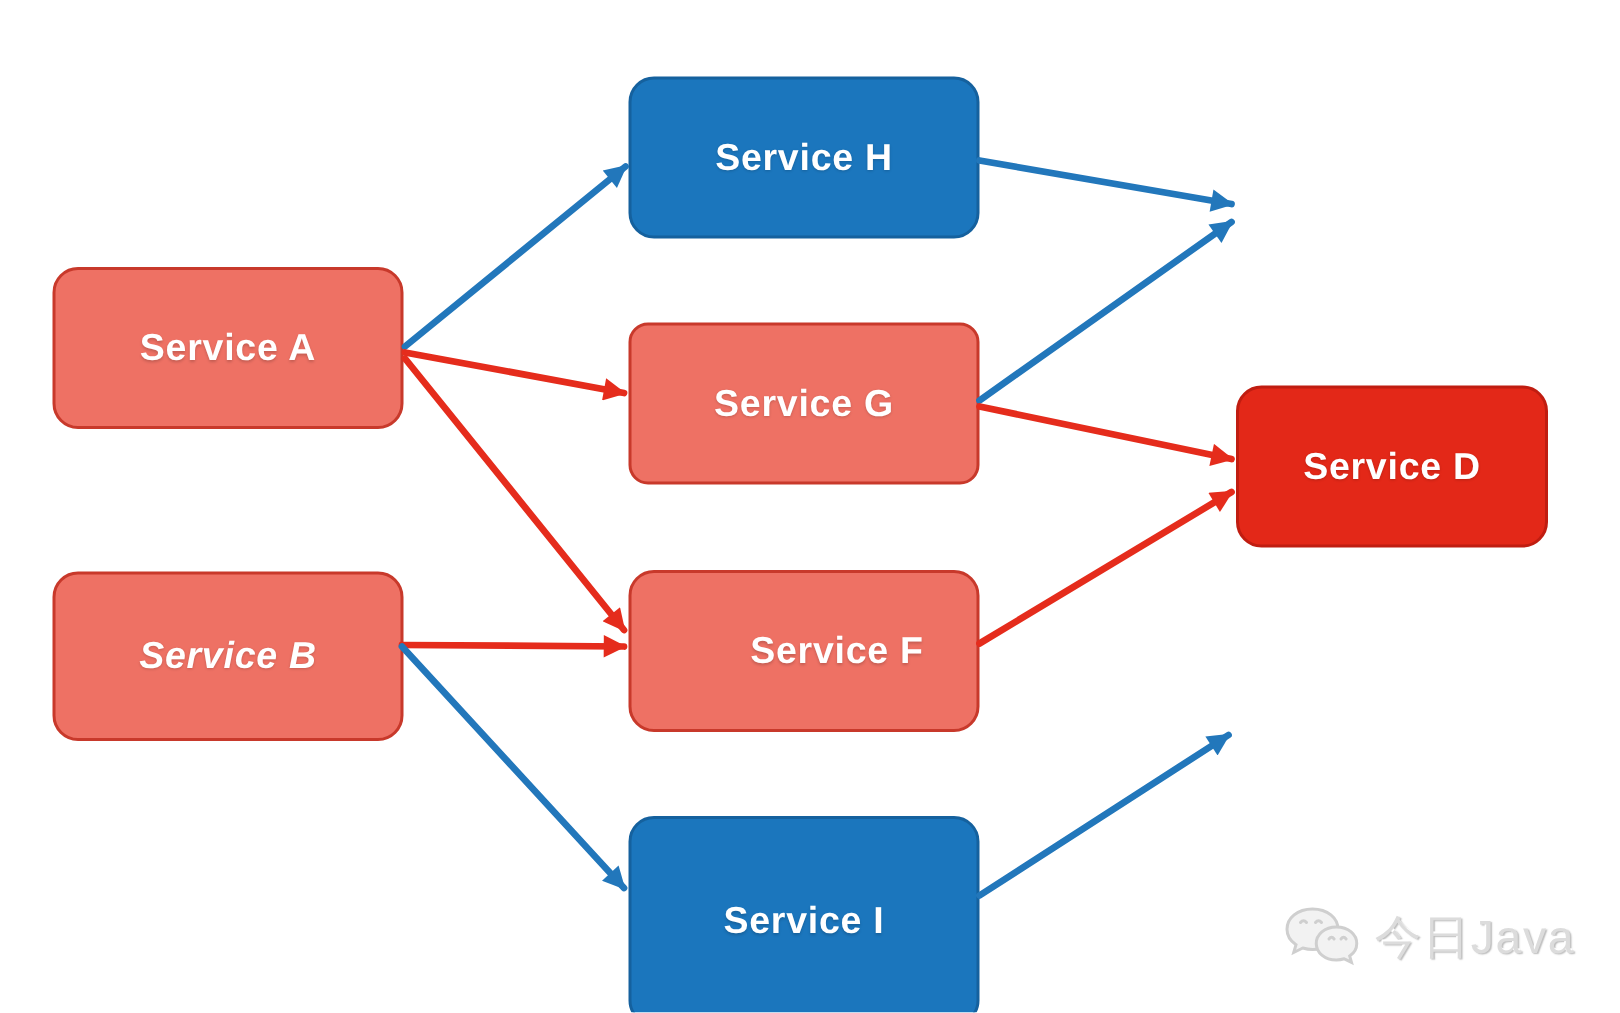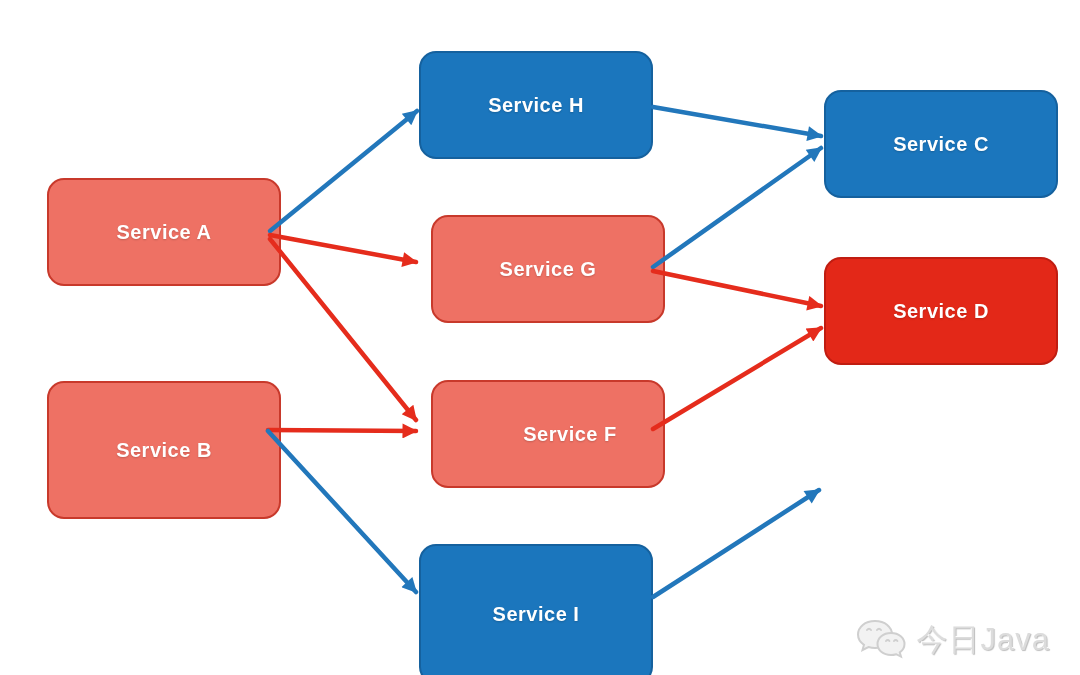--- a/index.html
+++ b/index.html
@@ -29,68 +29,66 @@
     z-index: 1;
   }
   .node {
     position: absolute;
     box-sizing: border-box;
     border-radius: 17px;
     display: flex;
     align-items: center;
     justify-content: center;
     color: var(--label-color, #ffffff);
-    font-size: 20px;
+    font-size: 25px;
     font-weight: 600;
     letter-spacing: 0.5px;
     text-shadow: 0 1px 2px rgba(0,0,0,0.18);
   }
   .node-blue {
     background: var(--blue-fill);
     border: 2px solid var(--blue-border);
   }
   .node-salmon {
     background: var(--salmon-fill);
     border: 2.5px solid var(--salmon-border);
-    margin-left: 12px;
   }
   .node-red {
     background: var(--red-fill);
     border: 2px solid var(--red-border);
   }
   .watermark {
     position: absolute;
     right: 30px;
-    bottom: 12px;
+    bottom: 27px;
     z-index: 3;
     display: flex;
     align-items: center;
     gap: 8px;
   }
   .wm-text {
     font-size: 31px;
     color: #dcdcdc;
     text-shadow: -1px -1px 0 #ffffff, 1px 1px 1px #bdbdbd;
     letter-spacing: 1px;
   }
 </style>
 </head>
 <body>
 
 <div class="canvas">
 
   <div id="nodes-layer">
       <div class="node node-salmon" style="left: 35px; top: 178px; width: 234px; height: 108px;">Service A</div>
-      <div class="node node-salmon" style="left: 35px; top: 381px; width: 234px; height: 138px;">Service B</div>
+      <div class="node node-salmon" style="left: 35px; top: 381px; width: 234px; height: 113px; font-style: italic;">Service B</div>
       <div class="node node-blue" style="left: 419px; top: 51px; width: 234px; height: 108px;">Service H</div>
-      <div class="node node-salmon" style="left: 419px; top: 215px; width: 234px; height: 108px;">Service G</div>
+      <div class="node node-salmon" style="left: 419px; top: 215px; width: 234px; height: 108px; border-radius: 13px;">Service G</div>
       <div class="node node-salmon" style="left: 419px; top: 380px; width: 234px; height: 108px; padding-left: 44px;">Service F</div>
       <div class="node node-blue" style="left: 419px; top: 544px; width: 234px; height: 140px;">Service I</div>
-      <div class="node node-blue" style="left: 824px; top: 90px; width: 234px; height: 108px;">Service C</div>
-      <div class="node node-red" style="left: 824px; top: 257px; width: 234px; height: 108px;">Service D</div>
+      <div class="node node-red" style="left: 824px; top: 257px; width: 208px; height: 108px;">Service D</div>
     </div>
 
   <svg id="edges-layer" width="1080" height="675" viewBox="0 0 1080 675" xmlns="http://www.w3.org/2000/svg">
     <defs>
       <marker id="arrow-blue" viewBox="0 0 10 10" refX="9" refY="5" markerWidth="17" markerHeight="15" markerUnits="userSpaceOnUse" orient="auto">
         <path id="arrowhead-blue-path" d="M0,0 L10,5 L0,10 z" fill="#2277bb"></path>
       </marker>
       <marker id="arrow-red" viewBox="0 0 10 10" refX="9" refY="5" markerWidth="17" markerHeight="15" markerUnits="userSpaceOnUse" orient="auto">
         <path id="arrowhead-red-path" d="M0,0 L10,5 L0,10 z" fill="#e52c1c"></path>
       </marker>

